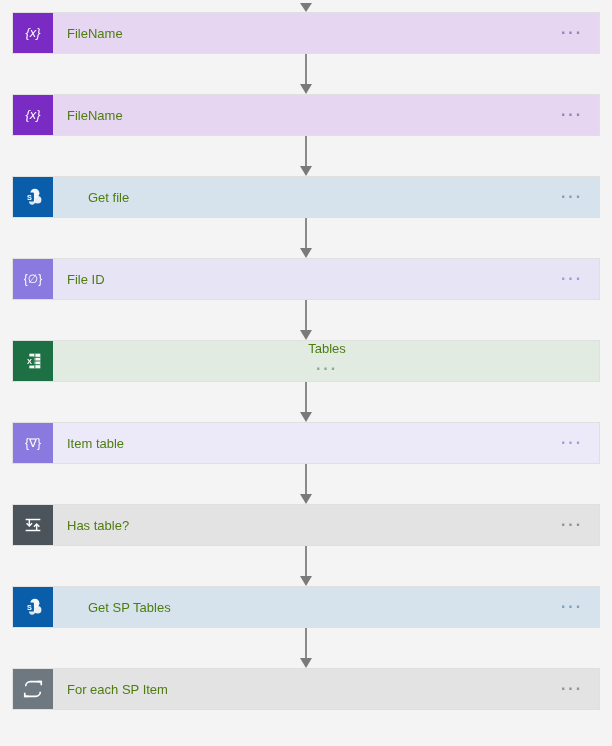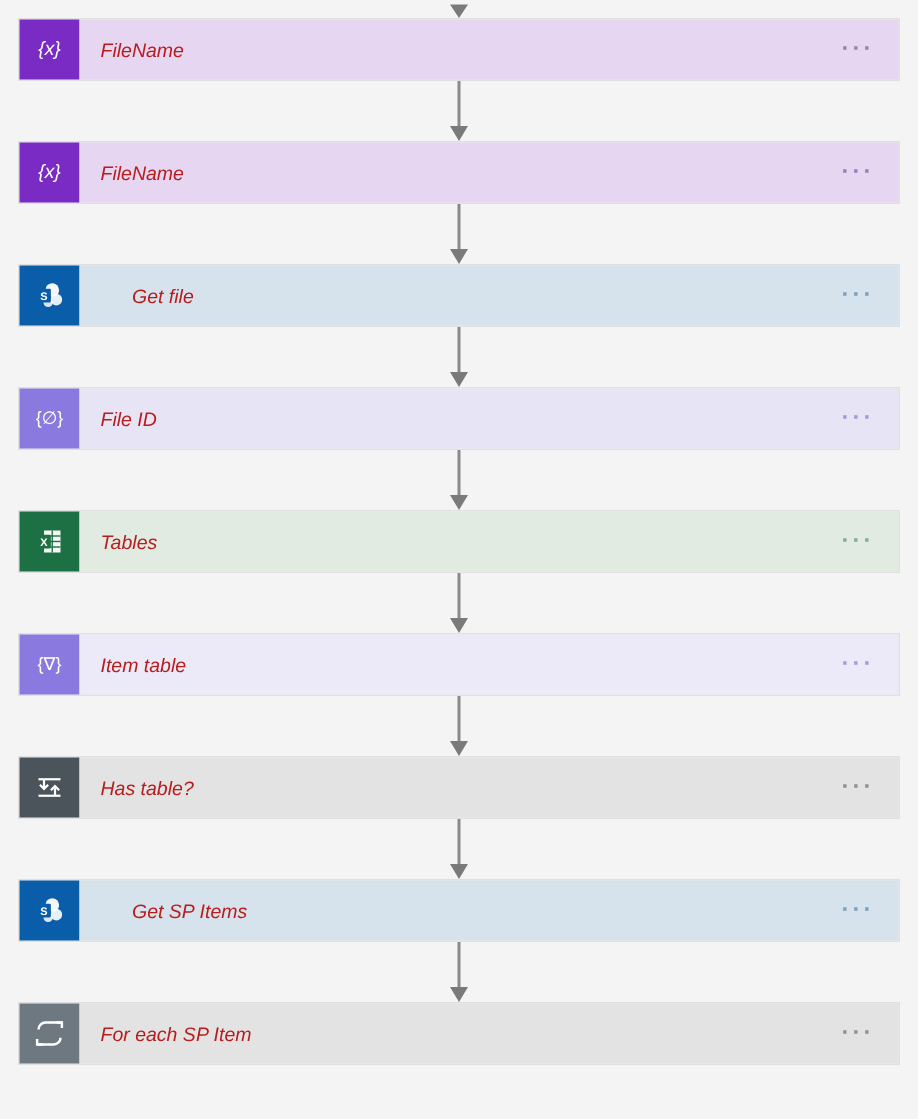--- a/index.html
+++ b/index.html
@@ -43,22 +43,21 @@
   }
   .action-body {
     flex: 1;
     display: flex;
     align-items: center;
     justify-content: space-between;
     padding: 0 12px 0 14px;
   }
   .action-label {
     font-size: 13px;
-    color: #b91c1c;
-    font-style: italic;
+    color: #4d7c0f;
   }
   .action-menu {
     color: inherit;
     letter-spacing: 2px;
     font-weight: bold;
     font-size: 16px;
     opacity: 0.55;
     cursor: pointer;
     padding: 4px;
   }
@@ -69,21 +68,21 @@
 
   .theme-sp .action-icon { background: #0a5da8; }
   .theme-sp .action-body { background: #d6e3ec; padding-left: 35px; }
   .theme-sp .action-menu { color: #3a6a96; }
 
   .theme-compose .action-icon { background: #8a7ae0; }
   .theme-compose .action-body { background: #e7e4f6; }
   .theme-compose .action-menu { color: #6a5ec0; }
 
   .theme-excel .action-icon { background: #1d7044; }
-  .theme-excel .action-body { background: #e1ebe2; }
+  .theme-excel .action-body { background: #e1ebe2; flex-direction: column; }
   .theme-excel .action-menu { color: #3d7a58; }
 
   .theme-filter .action-icon { background: #8a7ae0; }
   .theme-filter .action-body { background: #eceaf8; }
   .theme-filter .action-menu { color: #6a5ec0; }
 
   .theme-cond .action-icon { background: #4b535b; }
   .theme-cond .action-body { background: #e3e3e3; }
   .theme-cond .action-menu { color: #4b535b; }
 
@@ -240,21 +239,21 @@
       <div class="action-icon">
         <svg width="22" height="22" viewBox="0 0 24 24">
           <circle cx="14" cy="8" r="5" fill="#fff" opacity="0.95"></circle>
           <circle cx="17" cy="15" r="4.2" fill="#fff" opacity="0.9"></circle>
           <circle cx="11" cy="17" r="3.4" fill="#fff" opacity="0.85"></circle>
           <rect x="3" y="7" width="10" height="10" rx="1" fill="#0a5da8"></rect>
           <text x="8" y="15" text-anchor="middle" fill="#fff" font-size="8" font-family="Segoe UI, Arial" font-weight="bold">S</text>
         </svg>
       </div>
       <div class="action-body">
-        <span class="action-label">Get SP Items</span>
+        <span class="action-label">Get SP Tables</span>
         <span class="action-menu">···</span>
       </div>
     </div>
     <div class="arrow-wrap">
       <svg class="arrow-svg" width="18" height="40" viewBox="0 0 18 40">
         <line x1="9" y1="0" x2="9" y2="30" stroke="#8a8a8a" stroke-width="2"></line>
         <polygon points="9,40 3,30 15,30" fill="#7a7a7a"></polygon>
       </svg>
     </div>
     <div class="action-card theme-loop">

